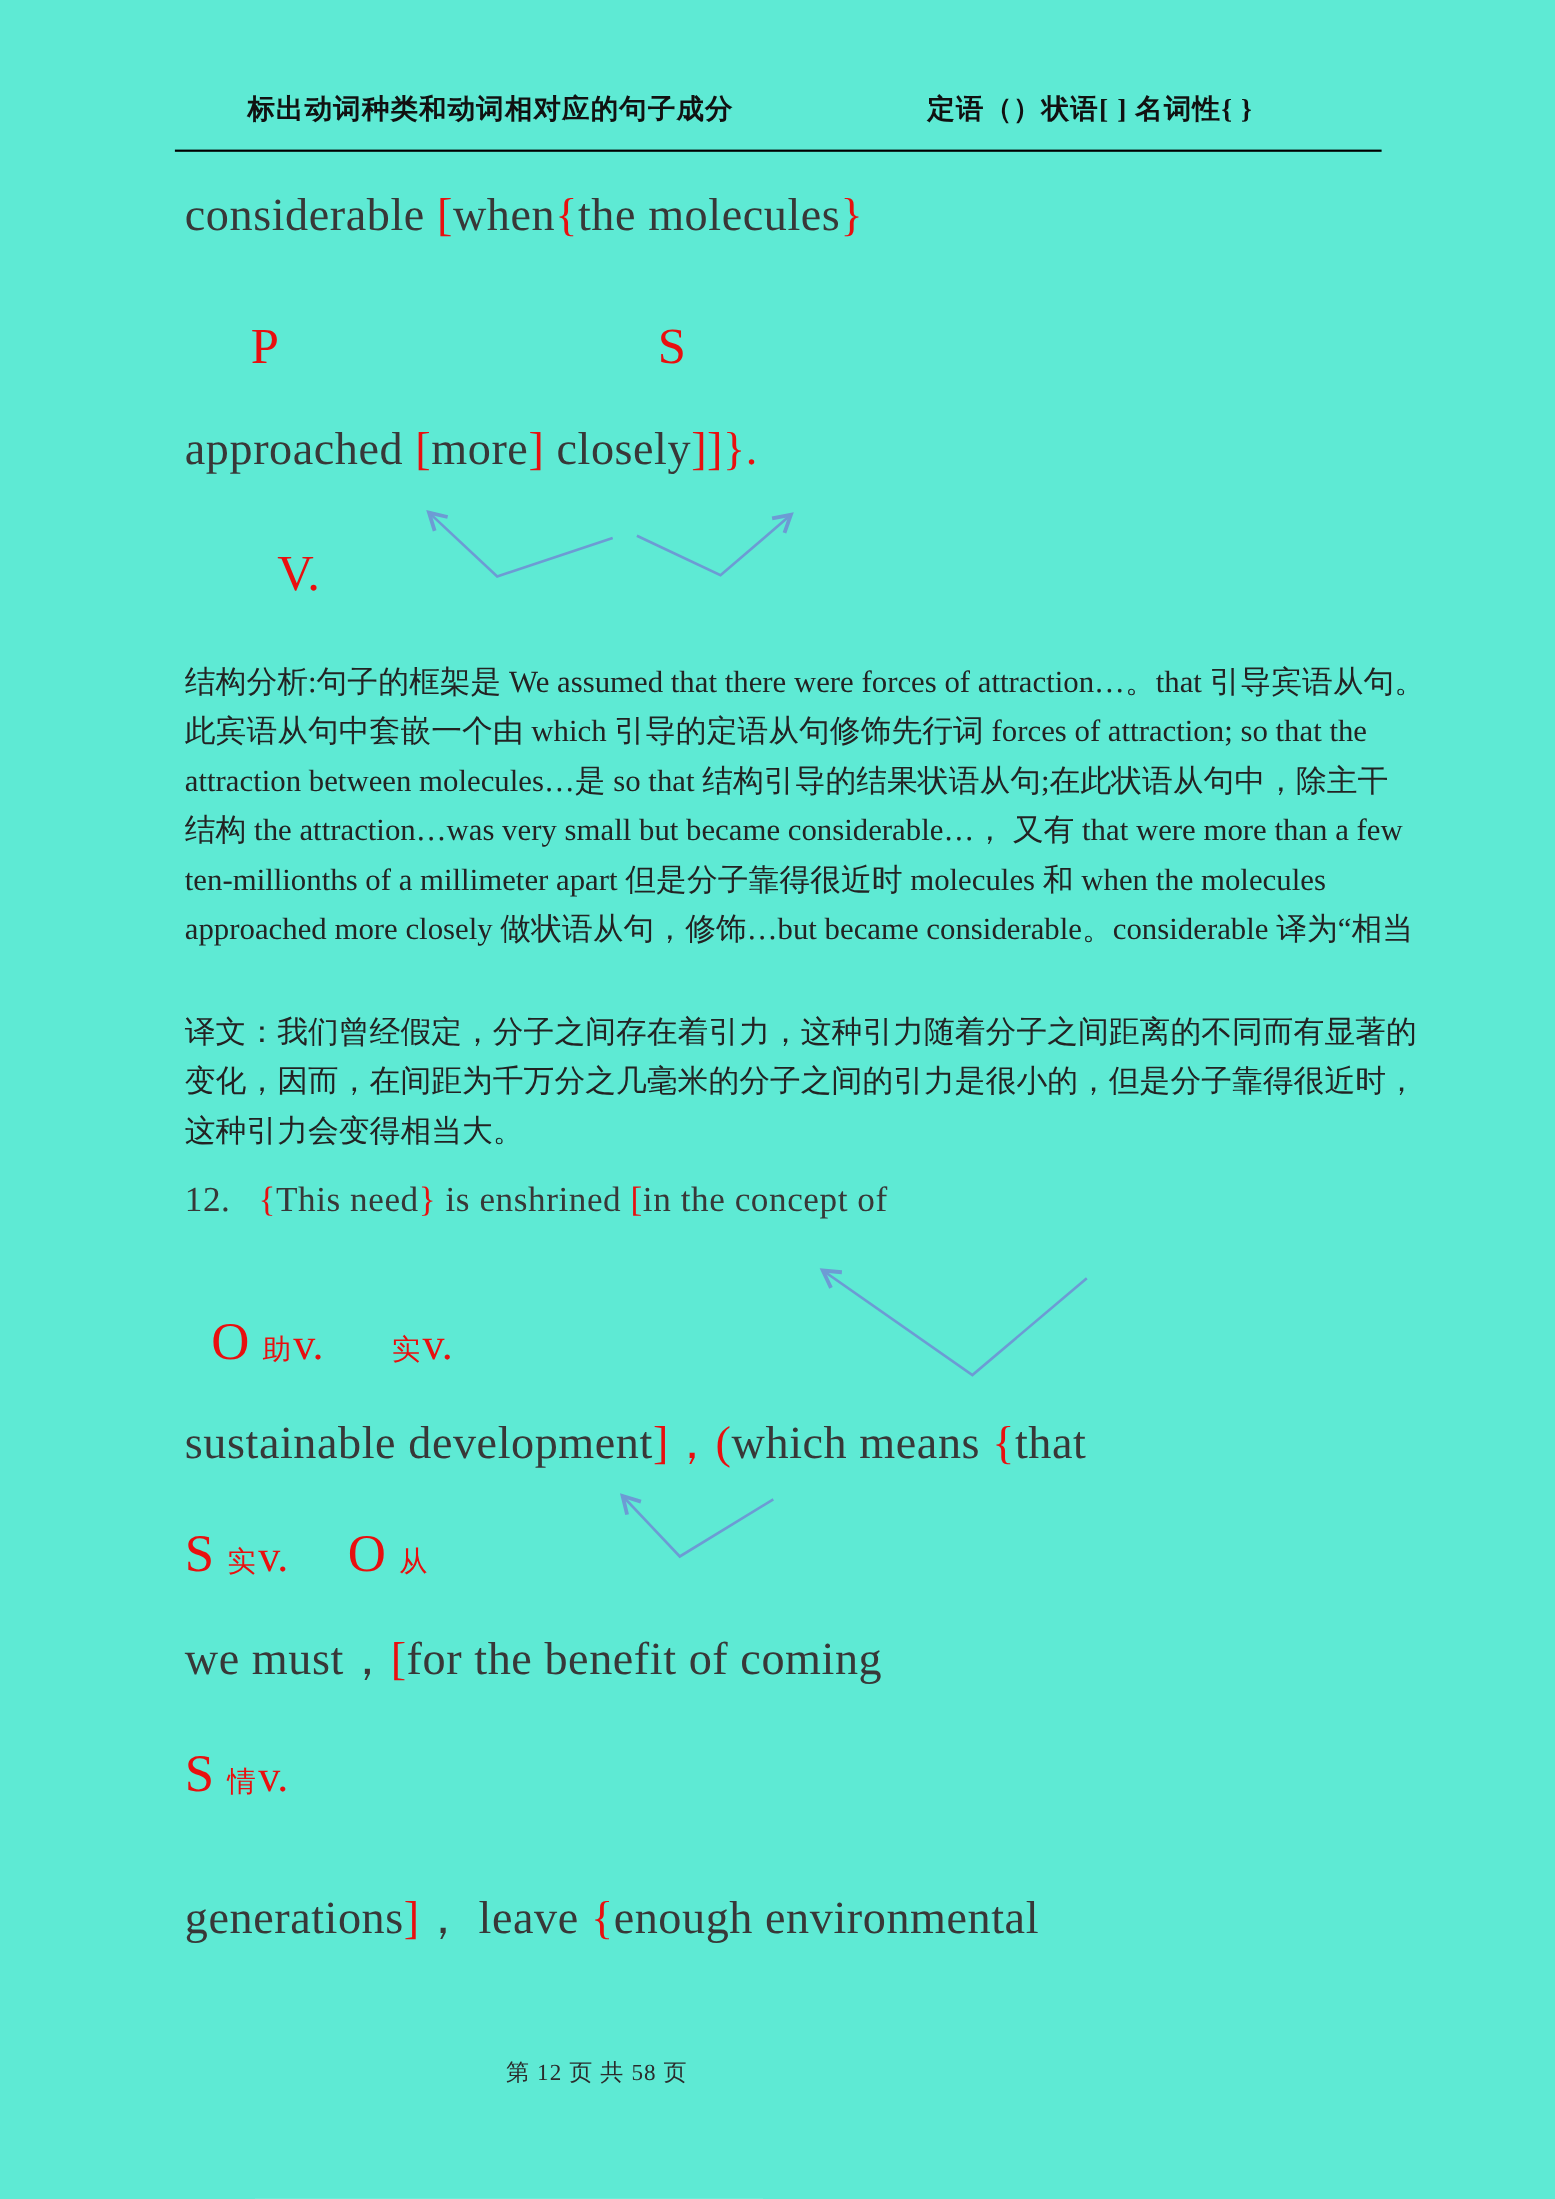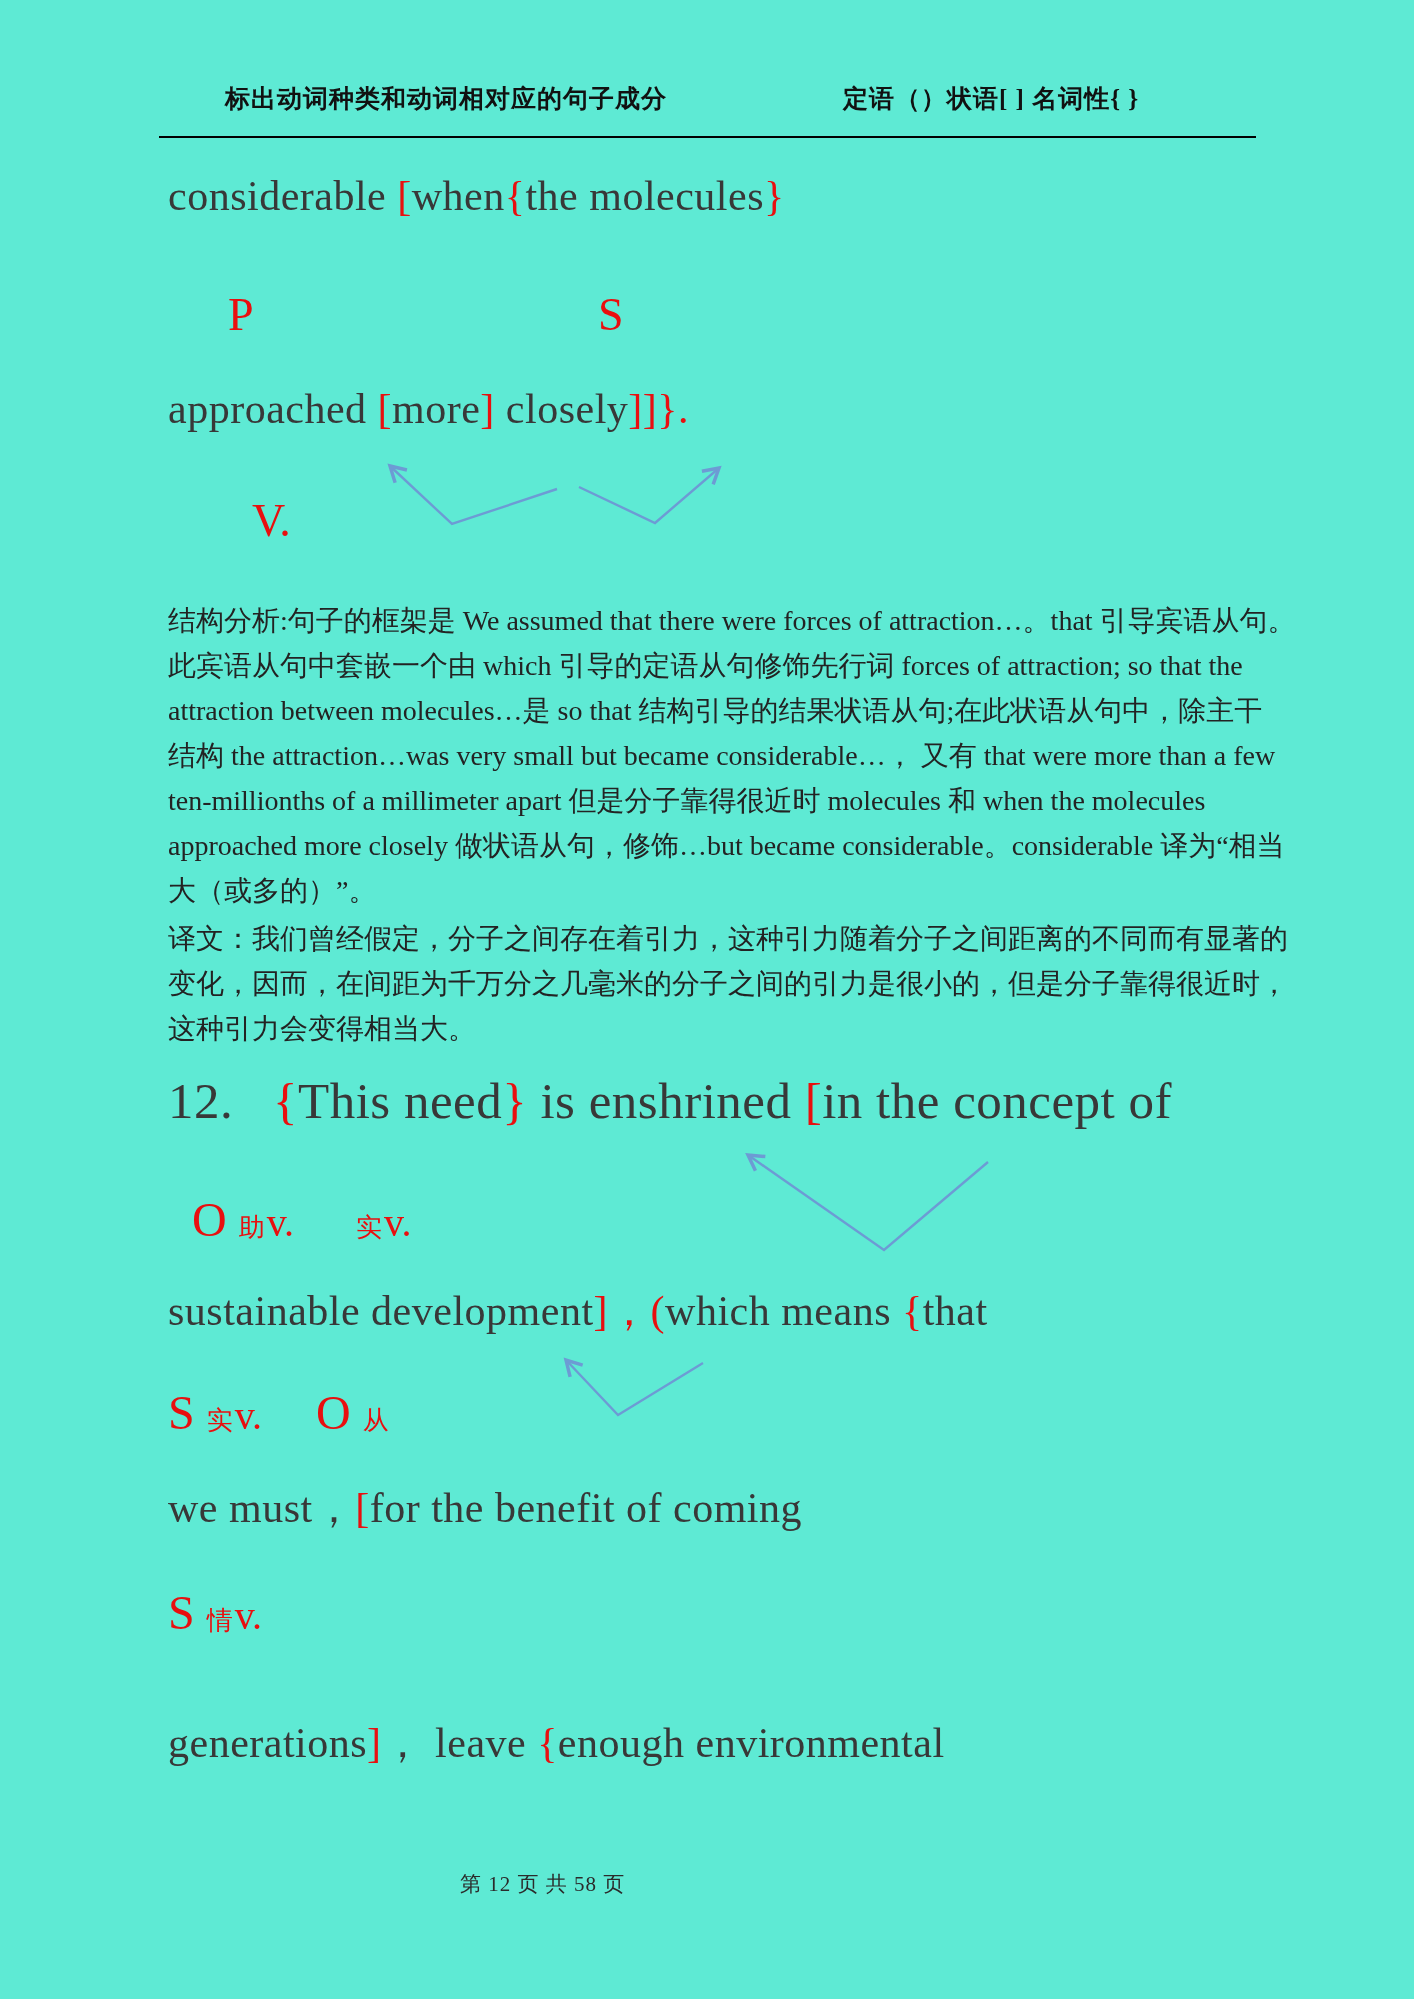--- a/index.html
+++ b/index.html
@@ -24,21 +24,21 @@
   }
   .header-rule{
     position:absolute;left:159px;top:136px;width:1097px;height:2px;
     background:#000;
   }
   .bigline{
     position:absolute;left:168px;
     font-size:42px;color:var(--ink);
     white-space:pre;letter-spacing:0.5px;
   }
-  .bigline.xl{font-size:51px;}
+  .bigline.xl{font-size:32px;}
   .c-red{color:var(--red);}
   .c-text{color:var(--ink);text-align:center;}
   .biglabel{
     position:absolute;color:var(--red);
     font-size:46px;line-height:1;
   }
   .tokrow{
     position:absolute;display:flex;align-items:baseline;
     color:var(--red);white-space:pre;
   }
@@ -79,21 +79,20 @@
 
   <div class="biglabel" style="left:252px;top:498px;font-size:46px;">V.</div>
 
   <div class="para" style="top:598px;">
       <div class="pline">结构分析:句子的框架是 We assumed that there were forces of attraction…。that 引导宾语从句。</div>
       <div class="pline">此宾语从句中套嵌一个由 which 引导的定语从句修饰先行词 forces of attraction; so that the</div>
       <div class="pline">attraction between molecules…是 so that 结构引导的结果状语从句;在此状语从句中，除主干</div>
       <div class="pline">结构 the attraction…was very small but became considerable…， 又有 that were more than a few</div>
       <div class="pline">ten-millionths of a millimeter apart 但是分子靠得很近时 molecules 和 when the molecules</div>
       <div class="pline">approached more closely 做状语从句，修饰…but became considerable。considerable 译为“相当</div>
-      <div class="pline">大（或多的）”。</div>
     </div>
 
   <div class="para" style="top:916px;">
       <div class="pline">译文：我们曾经假定，分子之间存在着引力，这种引力随着分子之间距离的不同而有显著的</div>
       <div class="pline">变化，因而，在间距为千万分之几毫米的分子之间的引力是很小的，但是分子靠得很近时，</div>
       <div class="pline">这种引力会变得相当大。</div>
     </div>
 
   <div class="bigline xl" style="top:1072px;"><span class="c-text">12.   </span><span class="c-red">{</span><span class="c-text">This need</span><span class="c-red">}</span><span class="c-text"> is enshrined </span><span class="c-red">[</span><span class="c-text">in the concept of</span></div>
 

